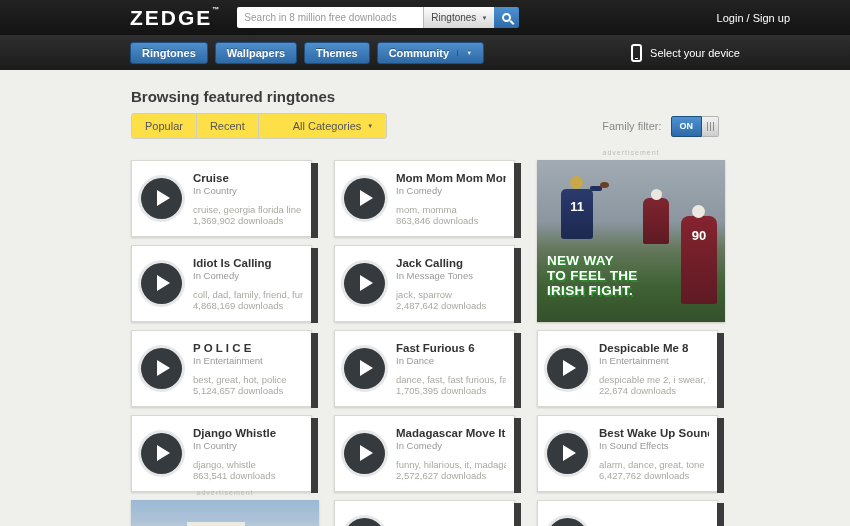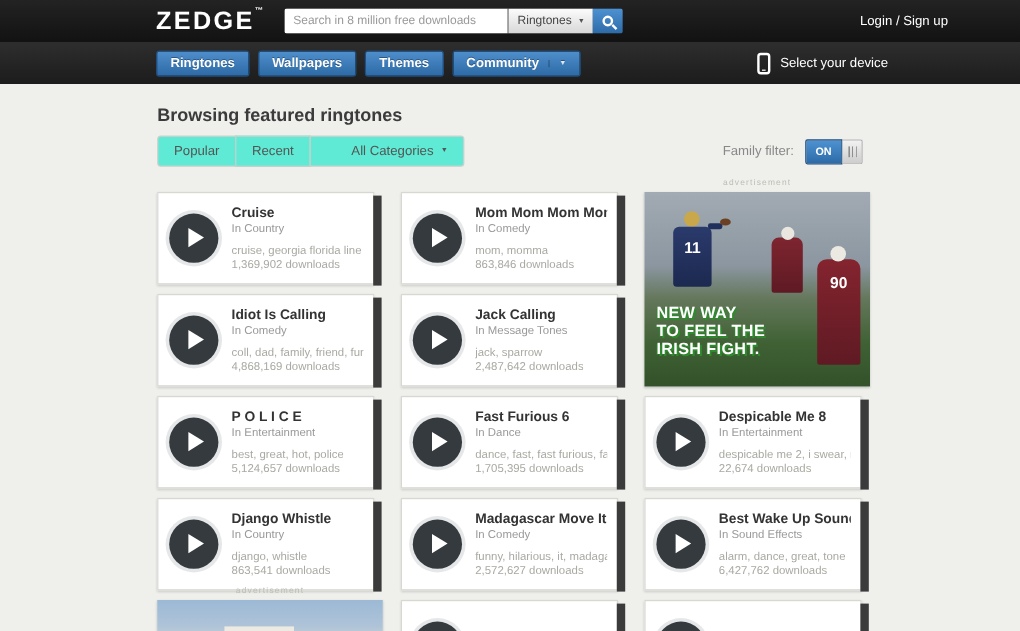--- a/index.html
+++ b/index.html
@@ -154,21 +154,21 @@
   }
   .toolbar {
     margin-top: 8px;
     display: flex;
     align-items: center;
     justify-content: space-between;
   }
   .tabs { display: flex; }
   .tab {
     padding: 6px 13px;
-    background: #5eead4;
+    background: #fde047;
     border: 1px solid #cfcfca;
     font-size: 11px;
     color: #555;
     cursor: pointer;
     margin-left: -1px;
     font-family: "Liberation Sans", sans-serif;
     display: inline-flex;
     align-items: center;
     gap: 6px;
     white-space: nowrap;

